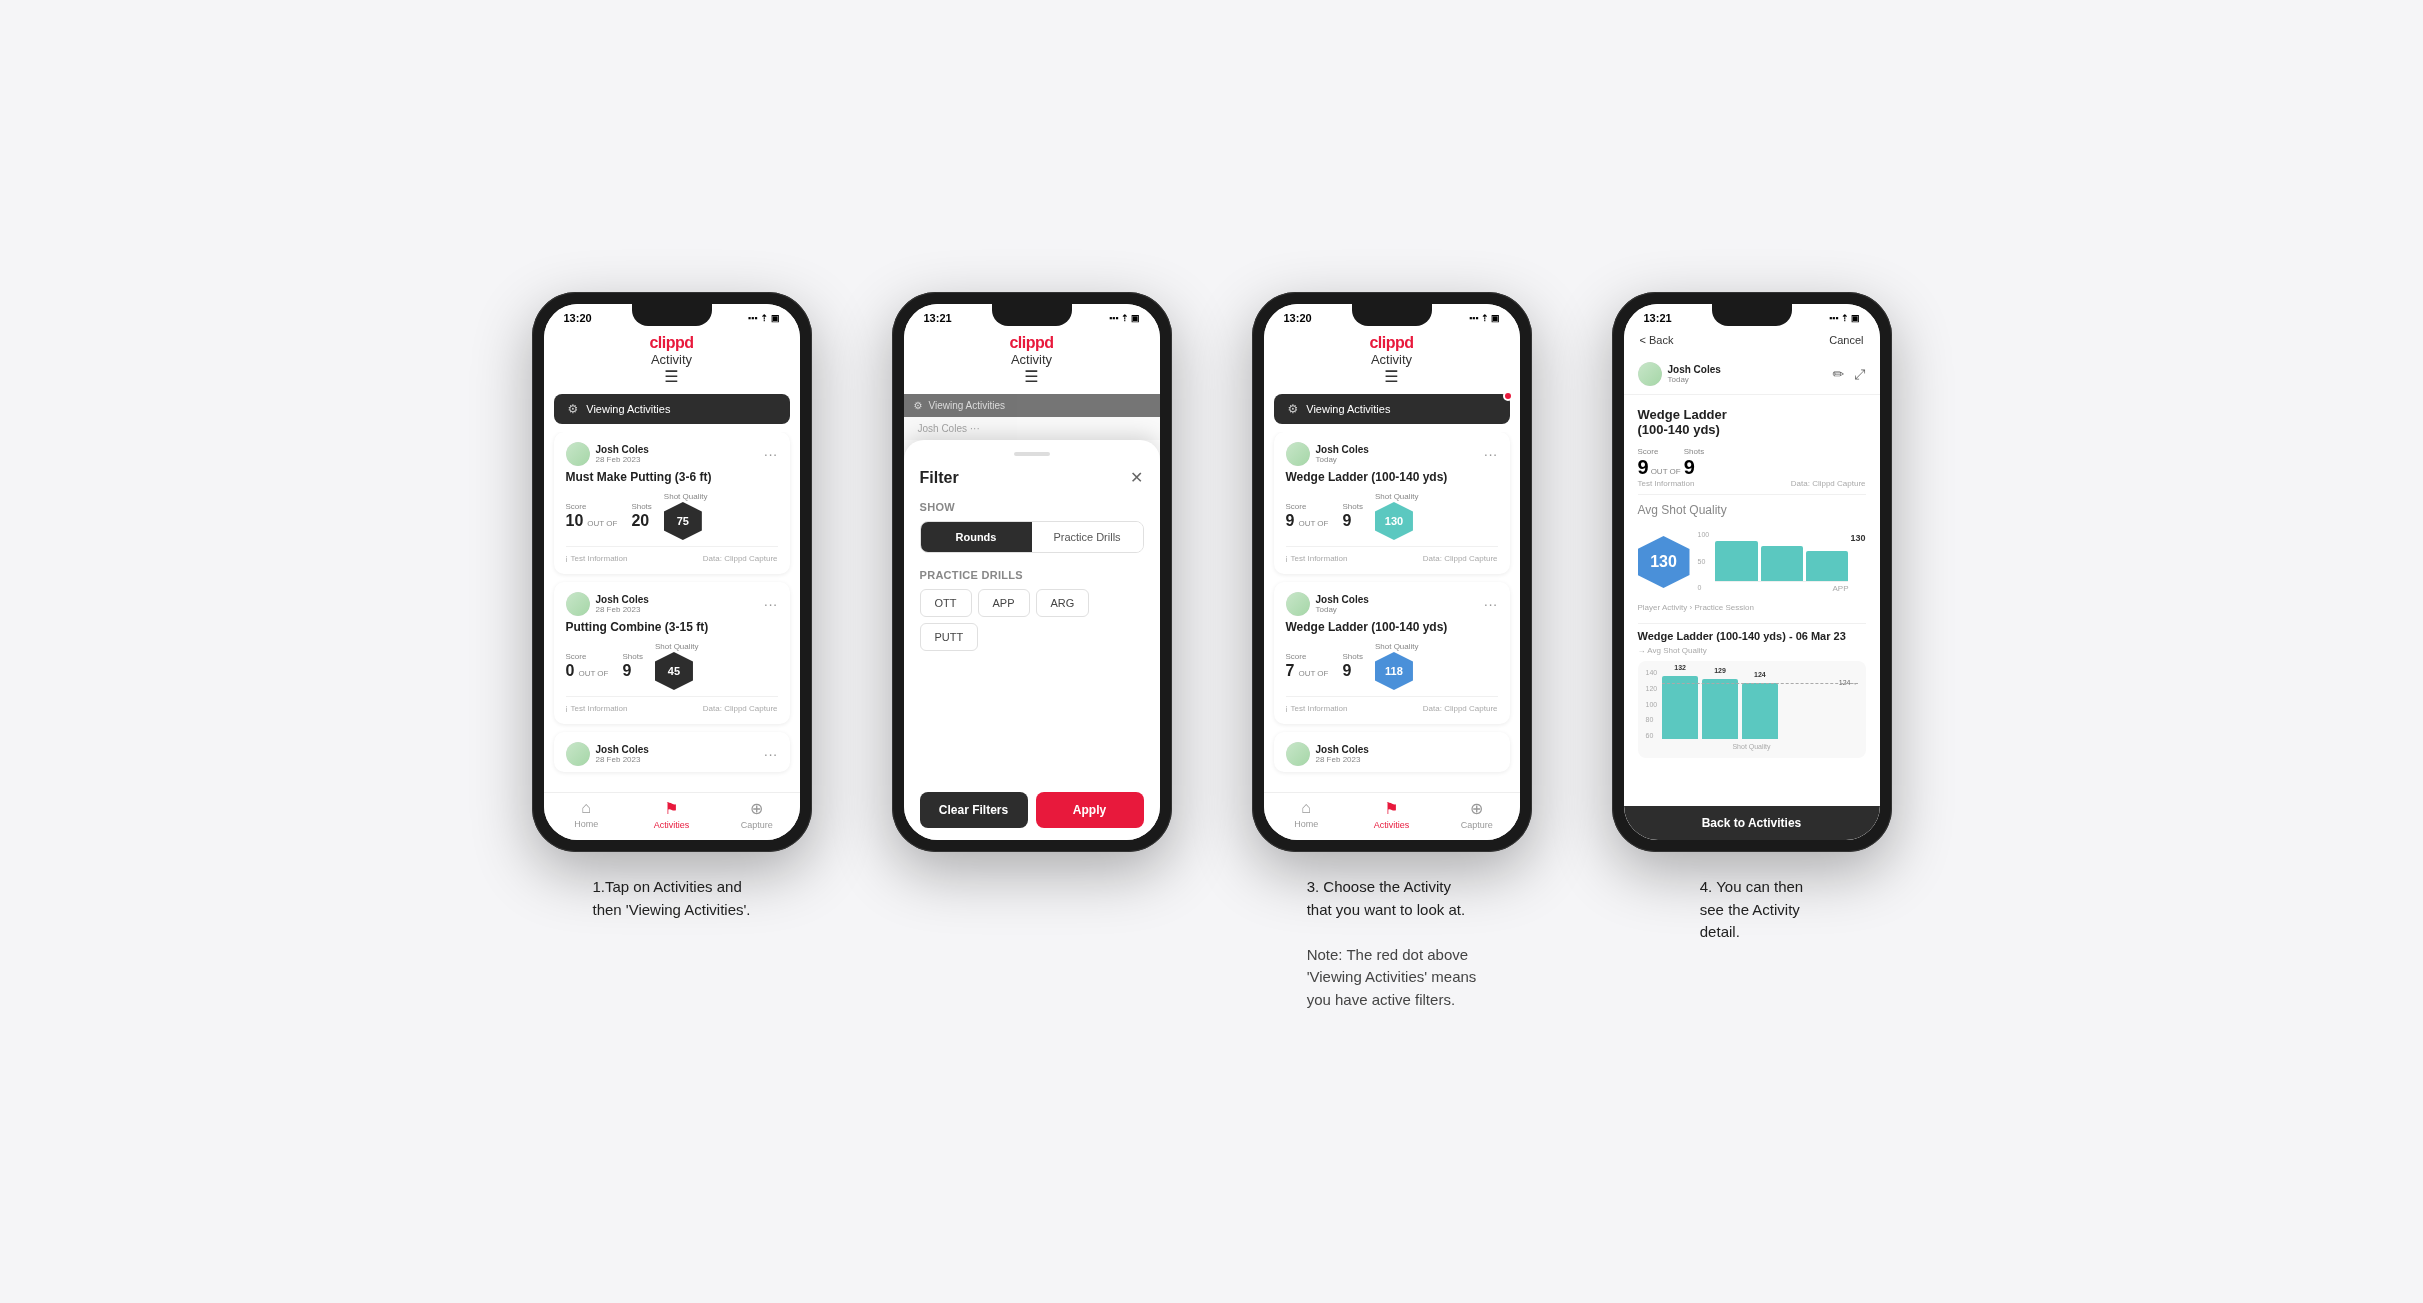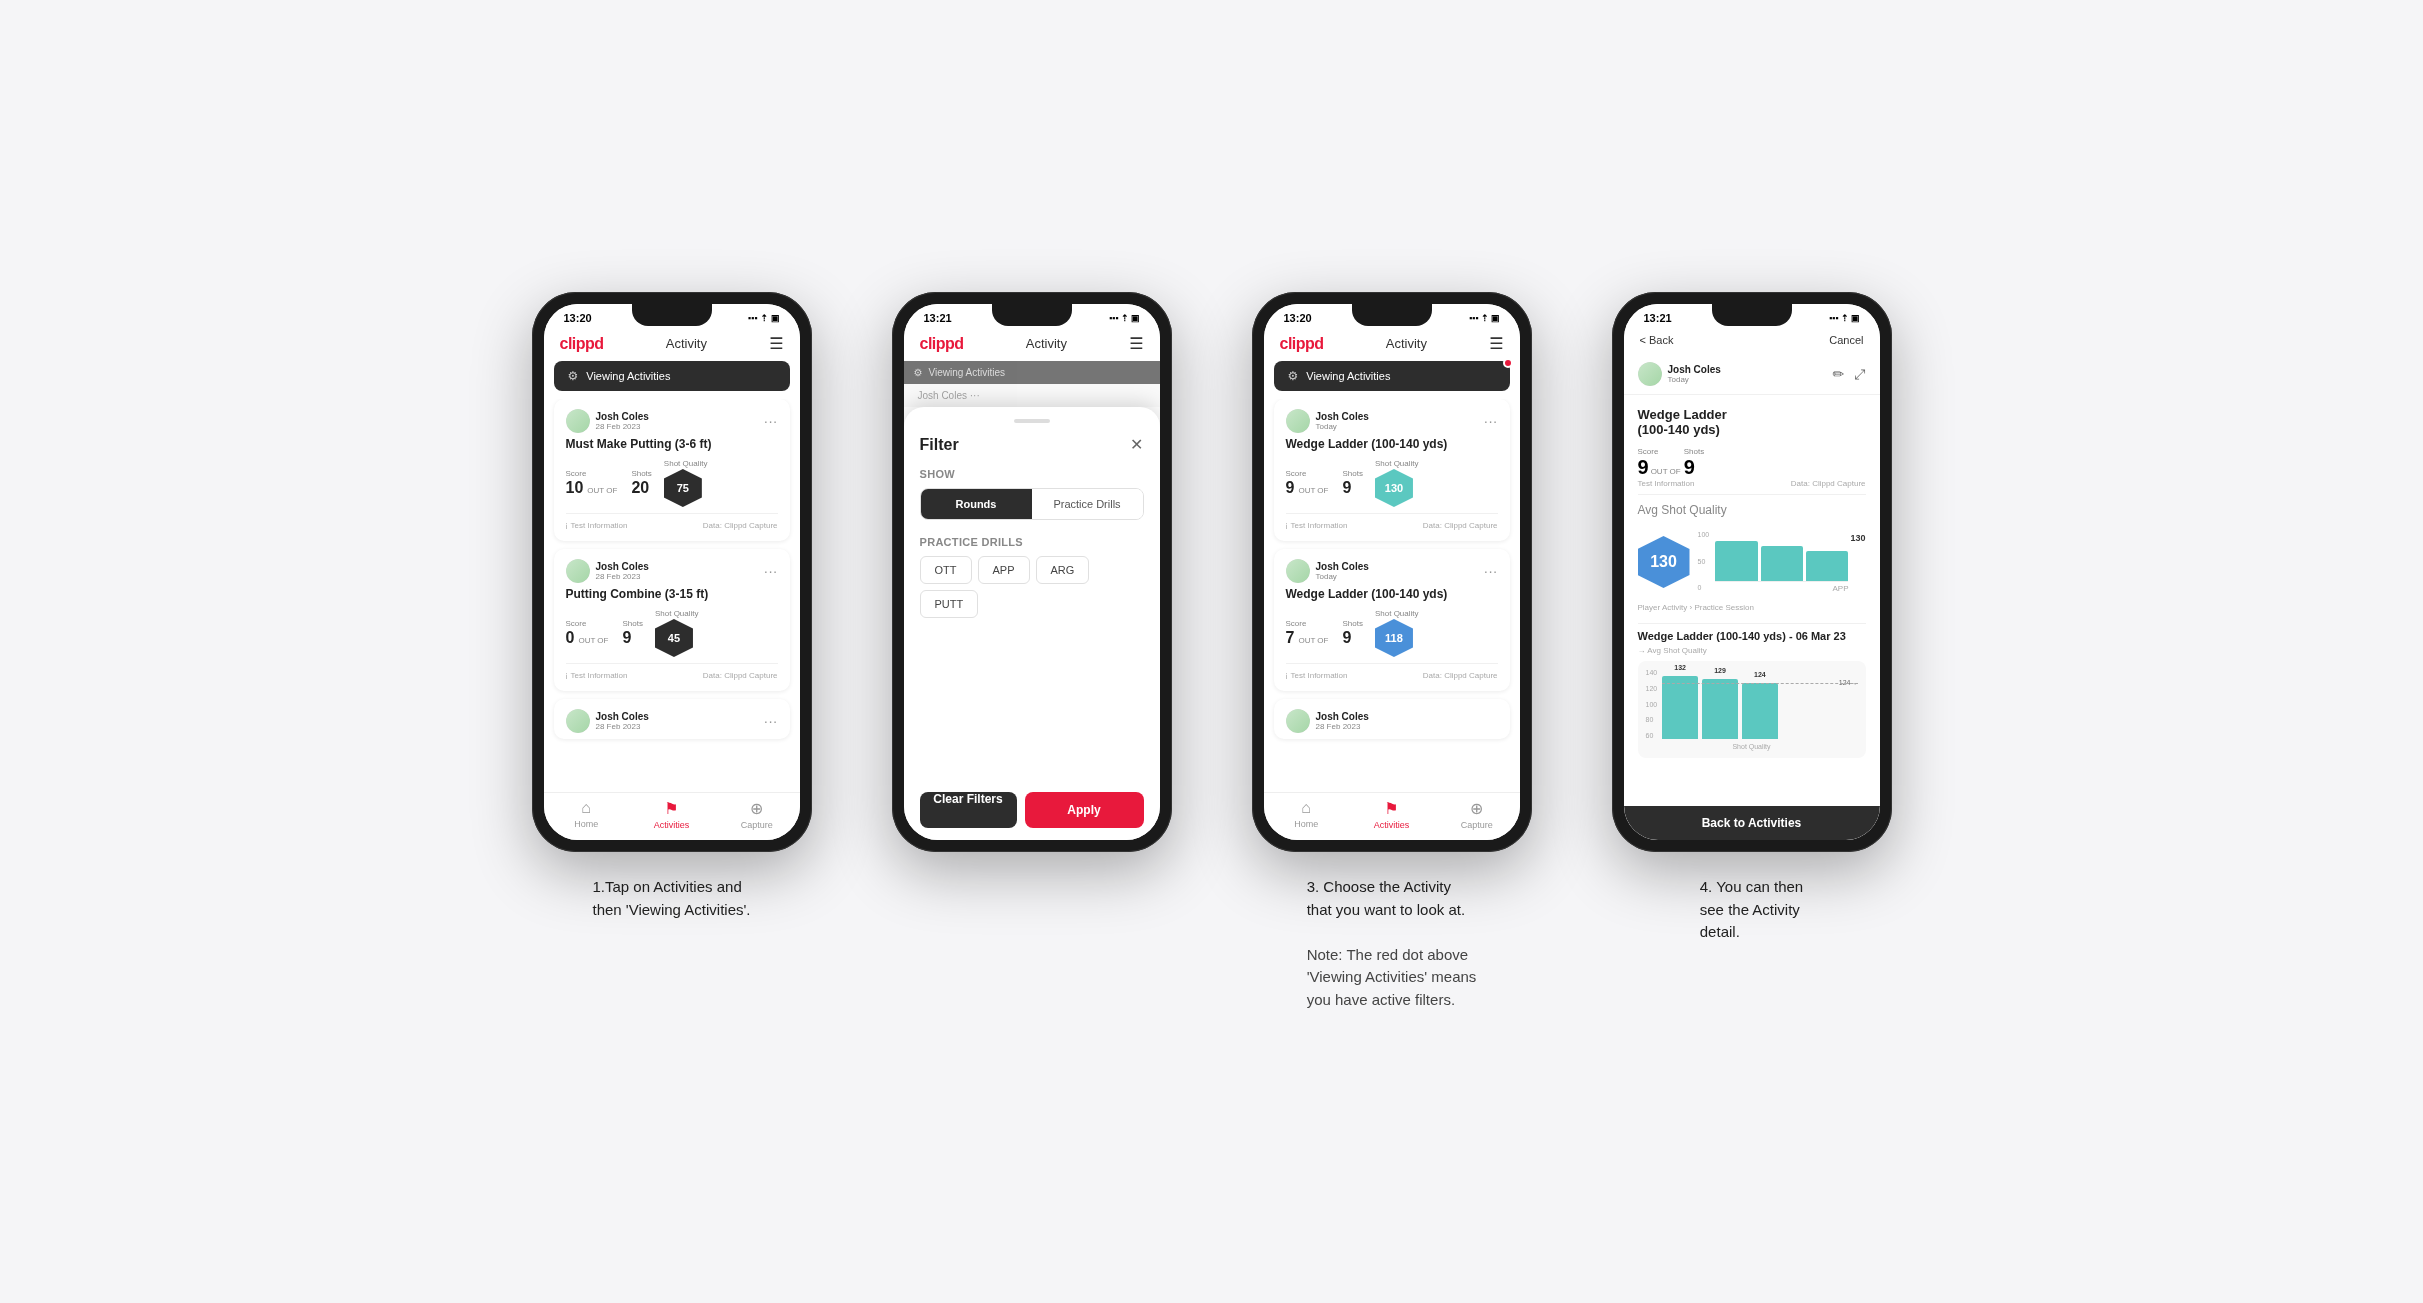--- a/index.html
+++ b/index.html
@@ -72,20 +72,21 @@
     .status-time { font-size: 11px; font-weight: 700; }
     .status-icons { display: flex; gap: 3px; align-items: center; font-size: 9px; }
     
     .app-header {
       display: flex;
       align-items: center;
       justify-content: space-between;
       padding: 6px 16px 8px;
       background: #fff;
       flex-shrink: 0;
+      flex-direction: column;
     }
     .logo-text {
       color: #e8193c;
       font-size: 16px;
       font-weight: 800;
       letter-spacing: -0.5px;
     }
     .header-title {
       font-size: 13px;
       font-weight: 500;
@@ -264,20 +265,21 @@
       cursor: pointer;
     }
     .modal-actions {
       display: flex;
       gap: 8px;
       margin-top: auto;
       padding-top: 8px;
     }
     .btn-clear {
       flex: 1;
+      padding: 11px;
       background: #2d2d2d;
       color: #fff;
       border-radius: 8px;
       font-size: 12px;
       font-weight: 600;
       text-align: center;
       cursor: pointer;
     }
     .btn-apply {
       flex: 1;

